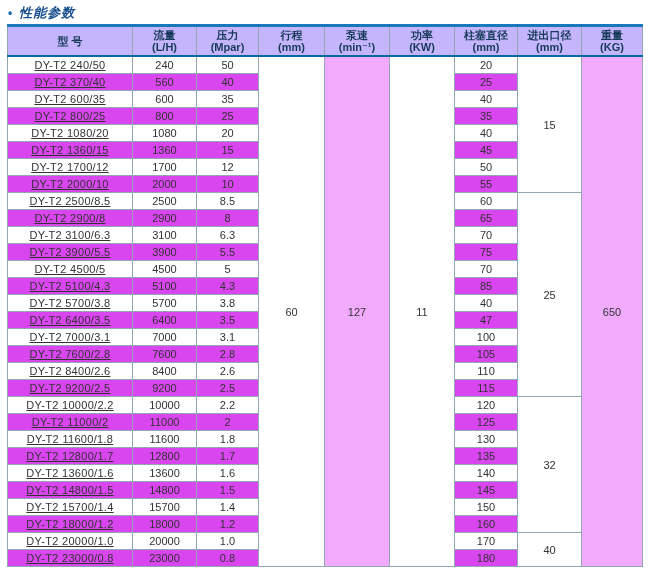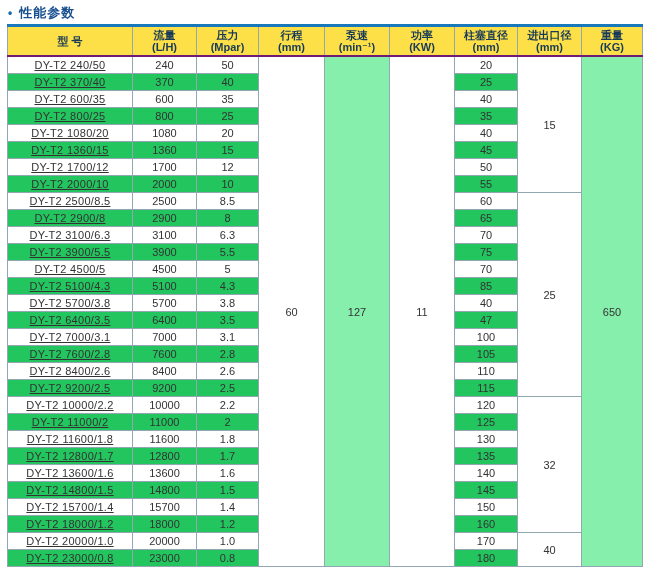--- a/index.html
+++ b/index.html
@@ -13,20 +13,21 @@
     display: flex; align-items: center;
     padding: 4px 0 3px 8px; height: 17px;
   }
   .bullet {
     color: #1a6ab0; font-size: 12px; font-weight: bold;
     margin-right: 7px; line-height: 1;
   }
   .title-text {
     color: #184f8f; font-weight: bold; font-size: 13px;
     letter-spacing: 1px;
+    font-style: italic;
   }
   table.spec {
     border-collapse: collapse;
     table-layout: fixed;
     margin-left: 7px;
     width: 636px;
     border: 1px solid #8aa0ac;
     border-top: 3px solid #1878bc;
   }
   col.c-model   { width: 125px; }
@@ -42,32 +43,32 @@
     border: 1px solid #93a7b2;
     text-align: center;
     vertical-align: middle;
     padding: 0;
     color: #333333;
     font-size: 11px;
     overflow: hidden;
     white-space: nowrap;
   }
   thead th {
-    background: #fde047;
+    background: #c4b5fd;
     color: #173a58;
     font-weight: bold;
     height: 28px;
     line-height: 12px;
-    border-bottom: 2px solid #701a75;
+    border-bottom: 2px solid #0369a1;
   }
   thead th .unit { font-weight: bold; }
   tbody td { height: 16px; line-height: 16px; background: #ffffff; }
-  tbody tr.alt td { background: #22c55e; }
+  tbody tr.alt td { background: #d946ef; }
   tbody td.m-white { background: #ffffff; }
-  tbody td.m-blue  { background: #86efac; margin-left: 8px; }
+  tbody td.m-blue  { background: #f0abfc; margin-left: 8px; }
   tbody td.model-cell { letter-spacing: 0.3px; text-decoration: underline; }
 </style>
 </head>
 <body>
 
 <div class="title-row">
   <span class="bullet">•</span>
   <span class="title-text">性能参数</span>
 </div>
 
@@ -129,21 +130,21 @@
         <td>50</td>
         <td class="m-white" rowspan="30">60</td>
         <td class="m-blue" rowspan="30">127</td>
         <td class="m-white" rowspan="30">11</td>
         <td>20</td>
         <td class="m-white" rowspan="8">15</td>
         <td class="m-blue" rowspan="30">650</td>
       </tr>
       <tr class="alt">
         <td class="model-cell">DY-T2 370/40</td>
-        <td>370</td>
+        <td>560</td>
         <td>40</td>
         <td>25</td>
       </tr>
       <tr>
         <td class="model-cell">DY-T2 600/35</td>
         <td>600</td>
         <td>35</td>
         <td>40</td>
       </tr>
       <tr class="alt">

